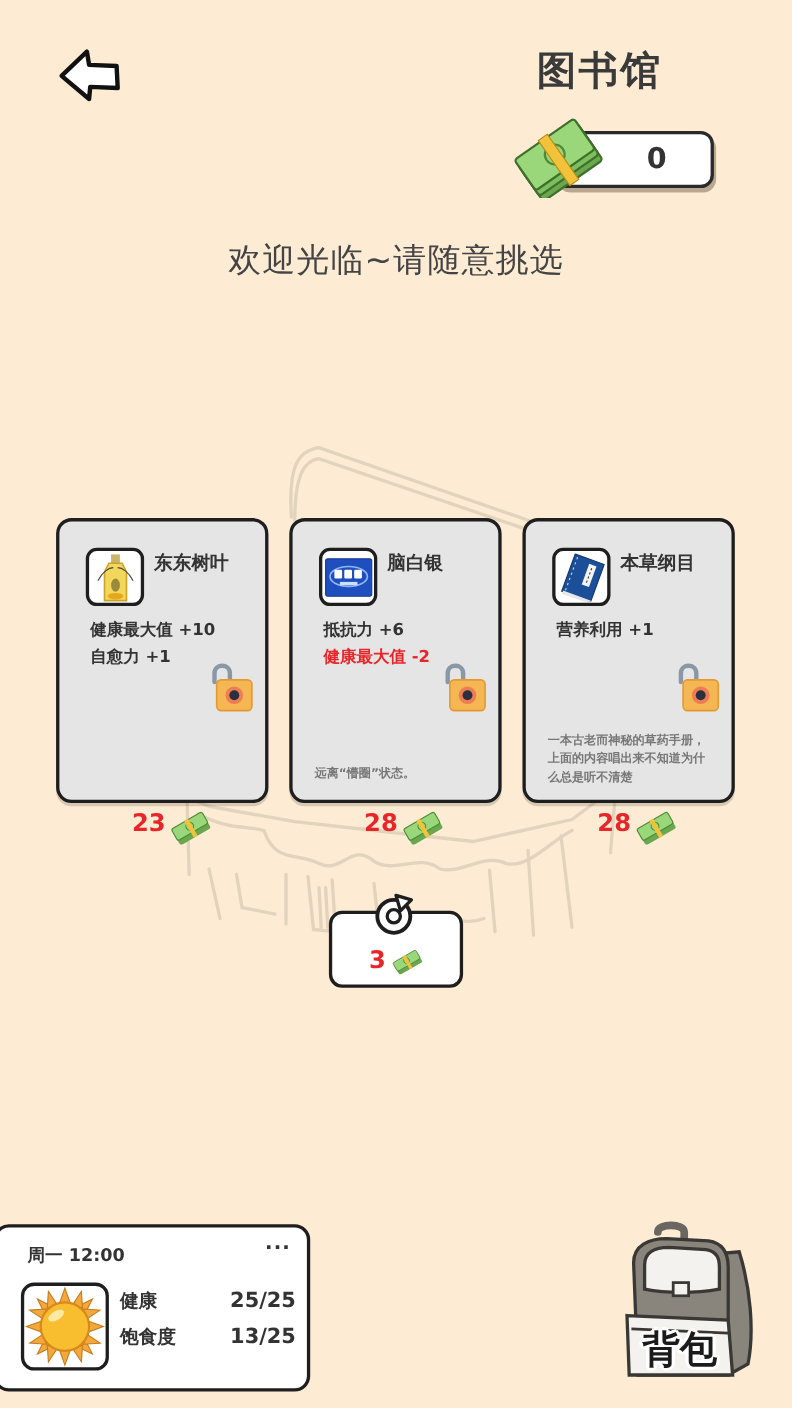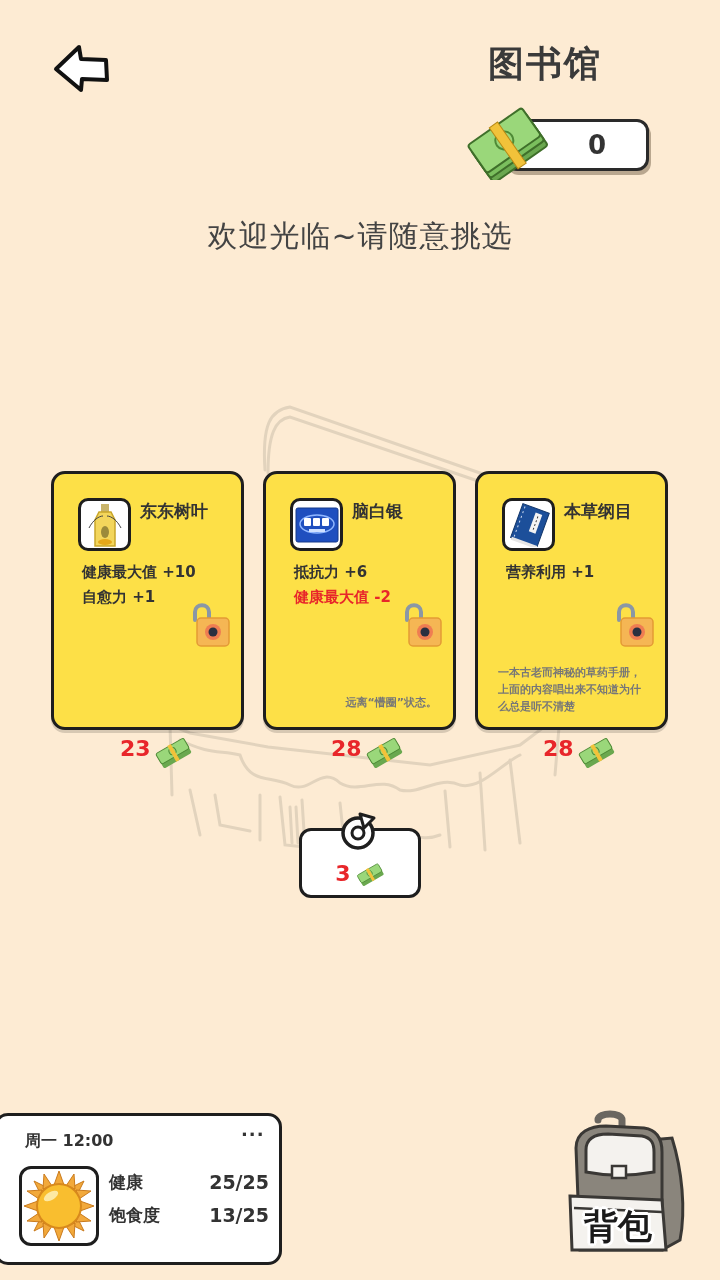--- a/index.html
+++ b/index.html
@@ -34,21 +34,21 @@
   .money-icon-big { left: 466px; top: 104px; width: 84px; height: 76px; }
 
   .welcome {
     left: 0; width: 720px; top: 216px; text-align: center;
     font-size: 30px; font-weight: normal; color: #444; letter-spacing: 1px;
   }
 
   
   .card {
     position: absolute; top: 471px; width: 193px; height: 259px;
-    background: #fde047; border: 3px solid #1e1e1e; border-radius: 14px;
+    background: #e5e5e5; border: 3px solid #1e1e1e; border-radius: 14px;
     box-shadow: 0 3px 0 rgba(0,0,0,0.15);
     cursor: pointer;
   }
   .card .thumb {
     position: absolute; left: 24px; top: 24px; width: 53px; height: 53px;
     border: 3px solid #1e1e1e; border-radius: 10px; background: #fff;
     overflow: hidden; display: flex; align-items: center; justify-content: center;
   }
   .card .name {
     position: absolute; left: 86px; top: 26px; font-size: 17px; font-weight: bold; color: #333;
@@ -187,21 +187,21 @@
   <div class="stats">
     <div class="stat">抵抗力 +6</div>
     <div class="stat neg">健康最大值 -2</div>
   </div>
   <svg class="lock" viewBox="0 0 42 48">
     <path d="M6 20 L 6 12 C 6 3 20 3 20 12 L 20 18" fill="none" stroke="#8a97a6" stroke-width="4" stroke-linecap="round"></path>
     <rect x="8" y="18" width="32" height="28" rx="4" fill="#f5b654" stroke="#e39a35" stroke-width="1.5"></rect>
     <circle cx="24" cy="32" r="8" fill="#ef7d52"></circle>
     <circle cx="24" cy="32" r="4.5" fill="#2b3040"></circle>
   </svg>
-  <div class="desc" style="top:220px;text-align:right;">远离“懵圈”状态。</div>
+  <div class="desc" style="top:220px;">远离“懵圈”状态。</div>
 </div>
 
 <div class="card" style="left:475px;">
   <div class="thumb">
     <svg width="44" height="44" viewBox="0 0 44 44">
       <g transform="rotate(20 22 22)">
         <rect x="9" y="4" width="28" height="36" fill="#1c4f9a" stroke="#12366a" stroke-width="1"></rect>
         <line x1="12" y1="6" x2="12" y2="38" stroke="#cfdcf0" stroke-width="1" stroke-dasharray="2 3"></line>
         <rect x="24" y="8" width="7" height="20" fill="#f3f3f3"></rect>
         <line x1="27.5" y1="11" x2="27.5" y2="25" stroke="#333" stroke-width="1" stroke-dasharray="2 2"></line>

